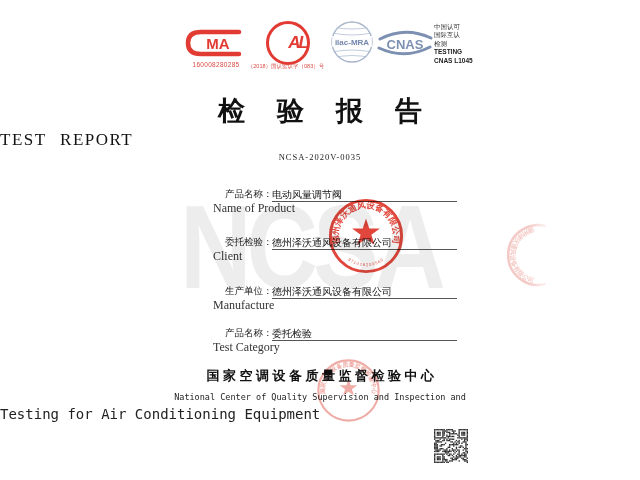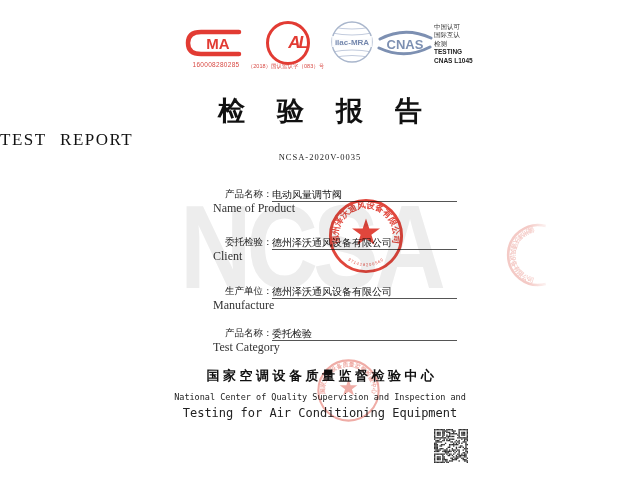--- a/index.html
+++ b/index.html
@@ -40,22 +40,22 @@
   .flabel-en{position:absolute;left:213px;top:14px;font-family:"Liberation Serif",serif;
     font-size:12px;color:#333;}
   .fvalue{position:absolute;left:272px;top:1px;width:185px;font-size:10px;color:#111;}
   .fline{position:absolute;left:272px;top:14px;width:185px;border-bottom:1px solid #555;}
 
   
   .org-zh{position:absolute;left:0;top:367px;width:100%;text-align:center;z-index:1;
     font-size:13px;font-weight:bold;letter-spacing:3.5px;transform:translateX(2px);color:#111;}
   .org-en1{position:absolute;left:0;top:392px;width:100%;text-align:center;z-index:1;
     font-family:"DejaVu Sans Mono",monospace;font-size:8.5px;color:#222;}
-  .org-en2{position:absolute;left:0;top:406px;width:100%;text-align:center;z-index:1;
-    font-family:"DejaVu Sans Mono",monospace;font-size:12px;color:#222;}
+  .org-en2{position:absolute;left:0;top:406px;width:100%;text-align:left;z-index:1;
+    font-family:"DejaVu Sans Mono",monospace;font-size:14px;color:#222;}
 
   
   .seal-company{position:absolute;left:327px;top:197px;width:78px;height:78px;z-index:2;
     opacity:.9;mix-blend-mode:multiply;}
   .seal-institute{position:absolute;left:315px;top:357px;width:67px;height:67px;z-index:2;
     opacity:.5;mix-blend-mode:multiply;}
   .seal-partial{position:absolute;left:500px;top:221px;width:64px;height:68px;z-index:2;
     opacity:.45;mix-blend-mode:multiply;
     -webkit-mask-image:linear-gradient(to right,#000 45%,transparent 80%);
     mask-image:linear-gradient(to right,#000 45%,transparent 80%);}

